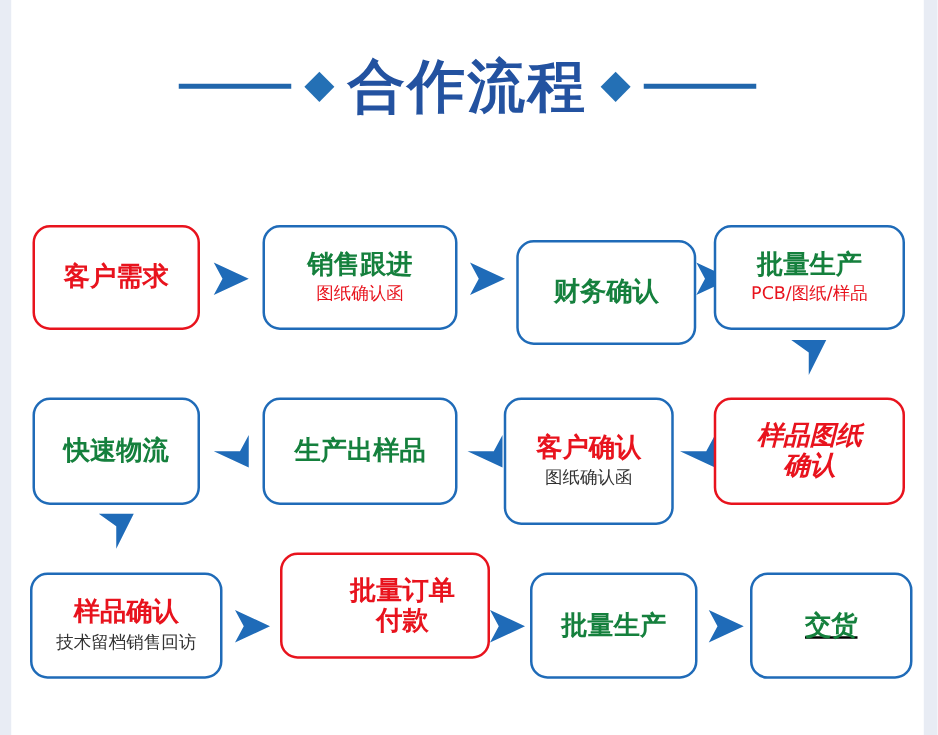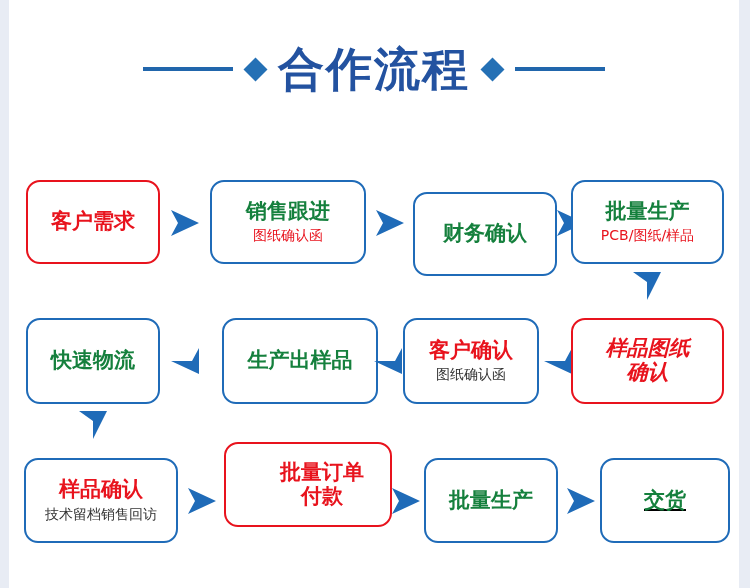--- a/index.html
+++ b/index.html
@@ -183,31 +183,31 @@
     <div class="node blue" style="left:17px; top:168px; width:134px; height:86px;">
       <div class="node-title black">快速物流</div>
     </div>
 
     <div class="arrow" style="left:160px; top:196px;">
       <svg width="32" height="30" viewBox="0 0 32 30">
           <path d="M30 2 L30 28 L2 15 L23 15 Z" fill="#1f6bb8"></path>
         </svg>
     </div>
 
-    <div class="node blue" style="left:201px; top:168px; width:156px; height:86px;margin-left:12px;">
+    <div class="node blue" style="left:201px; top:168px; width:156px; height:86px;">
       <div class="node-title black">生产出样品</div>
     </div>
 
     <div class="arrow" style="left:363px; top:196px;">
       <svg width="32" height="30" viewBox="0 0 32 30">
           <path d="M30 2 L30 28 L2 15 L23 15 Z" fill="#1f6bb8"></path>
         </svg>
     </div>
 
-    <div class="node blue" style="left:394px; top:168px; width:136px; height:86px;text-align:center;">
+    <div class="node blue" style="left:394px; top:168px; width:136px; height:102px;text-align:center;">
       <div class="node-title red">客户确认</div>
       <div class="node-sub black">图纸确认函</div>
     </div>
 
     <div class="arrow" style="left:533px; top:196px;">
       <svg width="32" height="30" viewBox="0 0 32 30">
           <path d="M30 2 L30 28 L2 15 L23 15 Z" fill="#1f6bb8"></path>
         </svg>
     </div>
 

